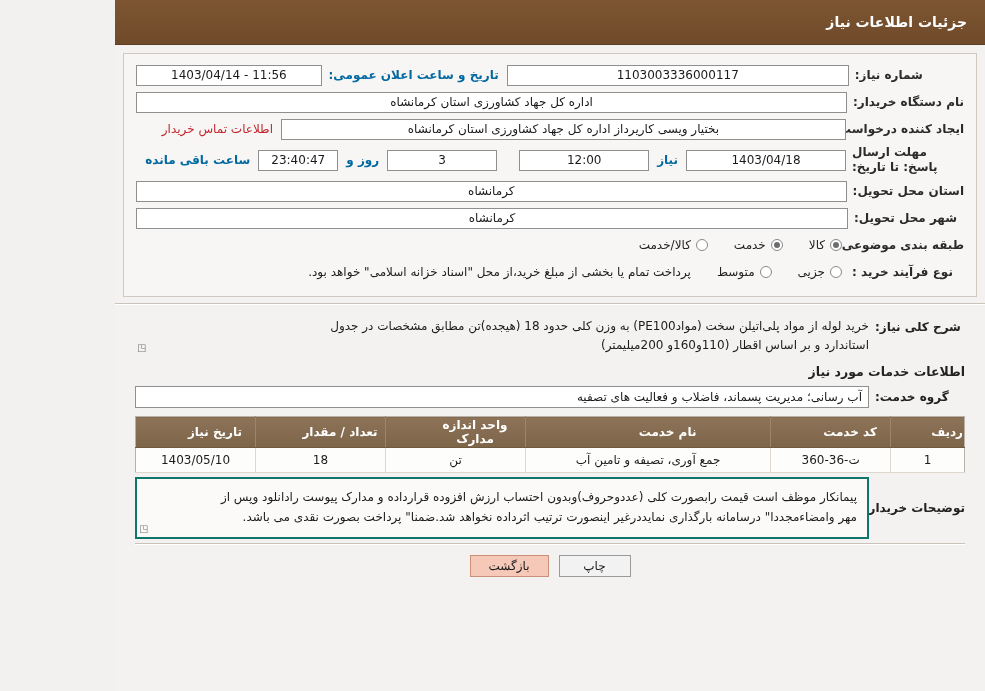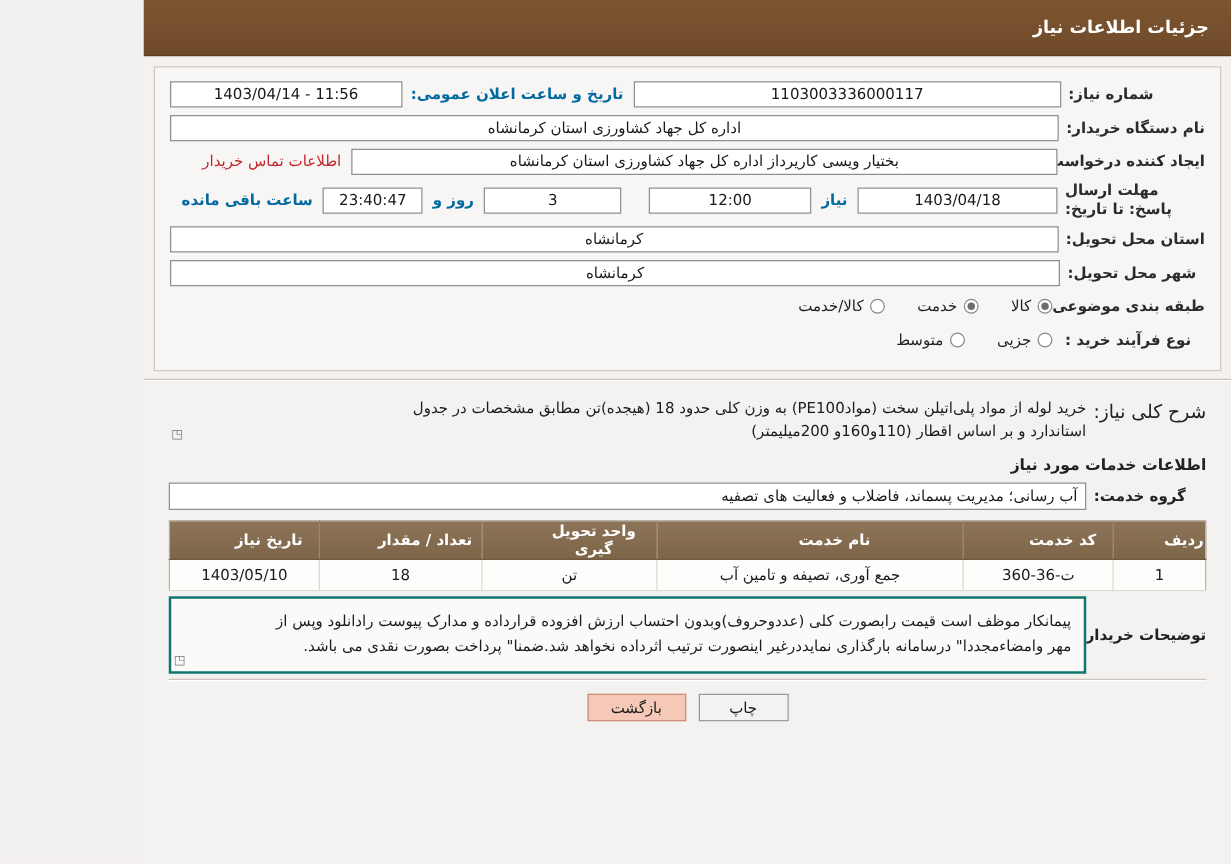--- a/index.html
+++ b/index.html
@@ -147,22 +147,22 @@
   }
 
   
   .section {
     margin: 0 8px;
     padding: 4px 12px 0 12px;
   }
   .desc-row { display: flex; align-items: flex-start; }
   .desc-lbl {
     width: 96px;
-    font-size: 15px;
-    font-weight: normal;
+    font-size: 12px;
+    font-weight: bold;
     color: #222;
     text-align: left;
     padding-top: 3px;
     padding-left: 6px;
     white-space: nowrap;
   }
   .desc-body {
     flex: 1;
     font-size: 12px;
     line-height: 19px;
@@ -341,20 +341,21 @@
       <div class="radio-wrap">
         <label class="radio">
           <span class="dot"></span>
           <span>جزیی</span>
         </label>
         <label class="radio">
           <span class="dot"></span>
           <span>متوسط</span>
         </label>
       </div>
+      <div class="note" style="margin-right:26px;">پرداخت تمام یا بخشی از مبلغ خرید،از محل "اسناد خزانه اسلامی" خواهد بود.</div>
     </div>
 
   </div>
 
   <div class="divider"></div>
 
   <div class="section">
     <div class="desc-row">
       <div class="desc-lbl">شرح کلی نیاز:</div>
       <div class="desc-body">
@@ -370,21 +371,21 @@
       <div class="group-lbl">گروه خدمت:</div>
       <div class="fld right" style="flex:1; height:22px; line-height:20px;">آب رسانی؛ مدیریت پسماند، فاضلاب و فعالیت های تصفیه</div>
     </div>
 
     <table class="svc">
       <thead>
         <tr>
           <th style="width:40px;">ردیف</th>
           <th style="width:120px;">کد خدمت</th>
           <th>نام خدمت</th>
-          <th style="width:140px;">واحد تحویل گیری</th>
+          <th style="width:140px;">واحد اندازه مدارک</th>
           <th style="width:130px;">تعداد / مقدار</th>
           <th style="width:120px;">تاریخ نیاز</th>
         </tr>
       </thead>
       <tbody>
         <tr>
           <td>1</td>
           <td class="ltr" style="direction:ltr;">ت-36-360</td>
           <td>جمع آوری، تصیفه و تامین آب</td>
           <td>تن</td>

